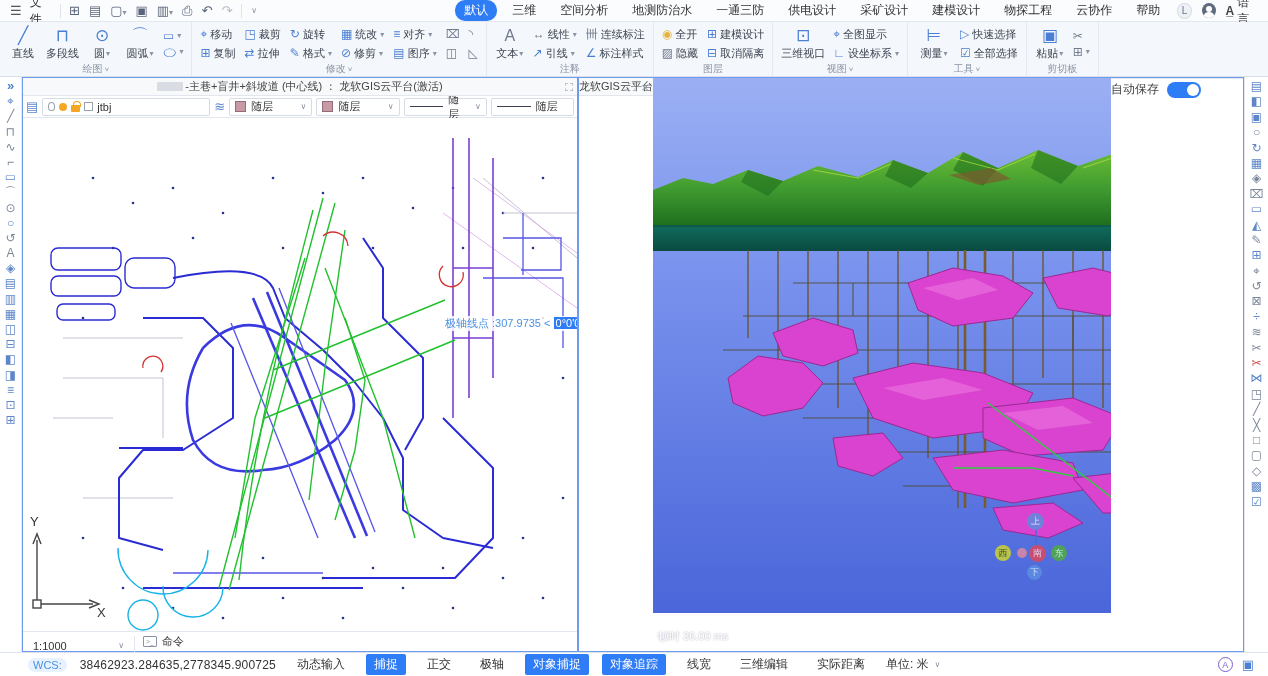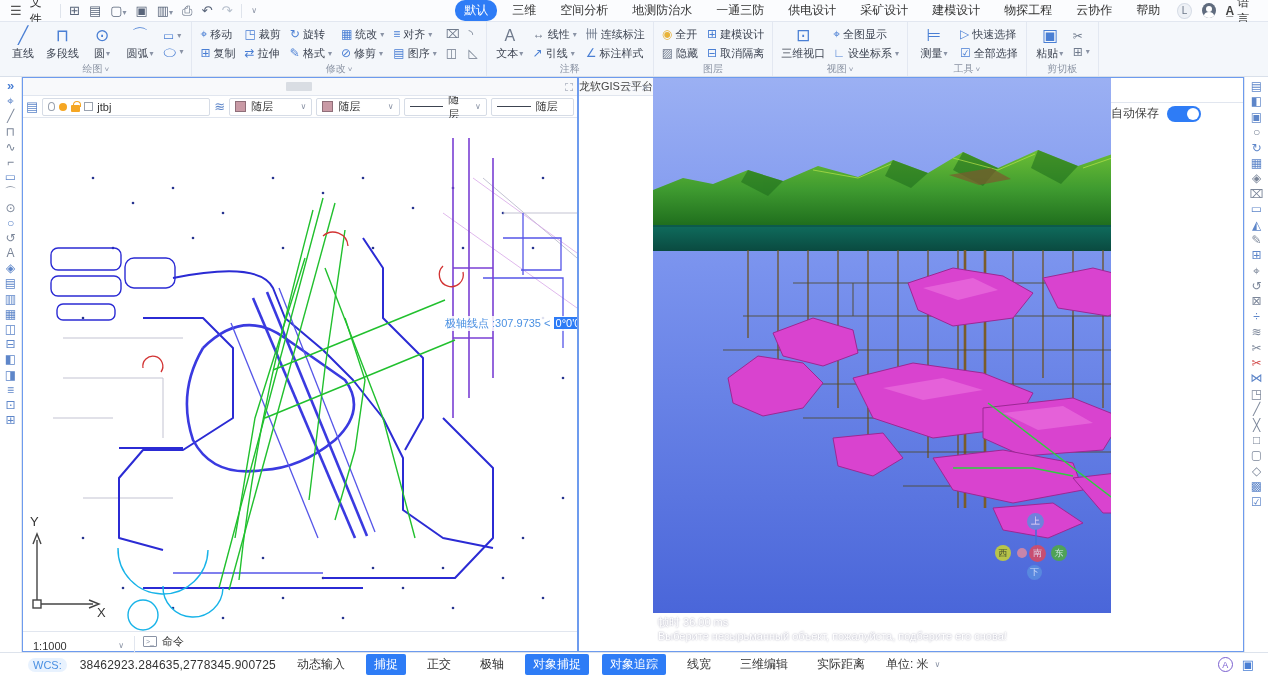--- a/index.html
+++ b/index.html
@@ -79,21 +79,21 @@
   .scale-dd .chev { margin-left:auto; }
   .cmd { flex:1; display:flex; align-items:center; gap:5px; padding:0 8px; height:100%; }
   .cmd-ic { width:14px; height:11px; border:1px solid #8a93a5; border-radius:1px; color:#8a93a5; font-size:7px; line-height:9px; text-align:center; }
 
   .canvas3d { flex:1; position:relative; overflow:hidden; }
   .canvas3d svg { position:absolute; inset:0; }
   .overlay3d { position:absolute; left:5px; bottom:8px; color:#fff; font-size:11px; line-height:14px; text-shadow:0 0 2px rgba(0,0,60,.4); }
   .gizmo { position:absolute; right:26px; bottom:48px; width:96px; height:96px; font-size:9px; color:#123; }
   .gz { position:absolute; border-radius:50%; display:flex; align-items:center; justify-content:center; opacity:.82; }
   .gz-line { position:absolute; background:#3f6fd8; opacity:.75; }
-  .autosave-row { height:22px; background:#fff; border-top:1px solid #e1e6ef; display:flex; align-items:center; justify-content:flex-end; gap:8px; padding-right:42px; flex:none; font-size:12px; color:#444;margin-top:24px; }
+  .autosave-row { height:22px; background:#fff; border-top:1px solid #e1e6ef; display:flex; align-items:center; justify-content:flex-end; gap:8px; padding-right:42px; flex:none; font-size:12px; color:#444; }
   .toggle { width:34px; height:16px; border-radius:8px; background:#2e7cf6; position:relative; }
   .toggle::after { content:""; position:absolute; right:2px; top:2px; width:12px; height:12px; border-radius:50%; background:#fff; }
 
   
   .statusbar { position:absolute; left:0; right:0; bottom:0; height:24px; background:#fff; border-top:1px solid #dde3ec; display:flex; align-items:center; gap:13px; padding:0 14px 0 28px; }
   .wcs { background:#e8f2fe; color:#4a90e2; font-size:11px; padding:1px 5px; border-radius:7px; }
   .coords { color:#333; letter-spacing:.2px; }
   .stog { padding:2px 8px; border-radius:2px; white-space:nowrap; cursor:default; }
   .stog.on { background:#2e7cf6; color:#fff; }
   .unit { display:flex; align-items:center; gap:6px; }
@@ -415,20 +415,21 @@
     <span class="sic">◧</span>
     <span class="sic">◨</span>
     <span class="sic">≡</span>
     <span class="sic">⊡</span>
     <span class="sic">⊞</span>
   </div>
 
   <div class="lpanel">
     <div class="ptitle">
       <span class="redact"></span>
+      <span>-主巷+盲井+斜坡道 (中心线) ： 龙软GIS云平台(激活)</span>
       <span class="t-icons">
           <span>⛶</span>
         </span>
     </div>
     <div class="ltoolbar">
       <span class="sic" style="font-size:13px">▤</span>
       <span class="ltool-field">
         <span class="bulb"></span>
         <span class="sun"></span>
         <span class="lock"></span>
@@ -717,21 +718,20 @@
         </g>
 
         <g stroke="#2ecf3e" stroke-width="1.3" fill="none">
           <path d="M335,325 L470,428"></path>
             <path d="M300,390 h80 l40,8"></path>
         </g>
       </svg>
 
       <div class="overlay3d">
         <div>帧时  36.00 ms</div>
-        <div>Выберите несырьманный объект, пожалуйста, подберите его снова!</div>
       </div>
 
       <div class="gizmo">
         <span class="gz-line" style="left:46px;top:22px;width:2px;height:24px;"></span>
         <span class="gz" style="left:38px;top:6px;width:17px;height:17px;background:#5a8fe0;color:#eaf2ff;">上</span>
         <span class="gz" style="left:38px;top:58px;width:15px;height:15px;background:#5a8fe0;color:#eaf2ff;">下</span>
         <span class="gz" style="left:6px;top:38px;width:16px;height:16px;background:#cfd82a;color:#434a08;">西</span>
         <span class="gz" style="left:28px;top:41px;width:10px;height:10px;background:#e08aa0;"></span>
         <span class="gz" style="left:40px;top:38px;width:17px;height:17px;background:#e2485a;color:#ffe6ea;">南</span>
         <span class="gz" style="left:62px;top:38px;width:16px;height:16px;background:#4fae3a;color:#e8ffe4;">东</span>

